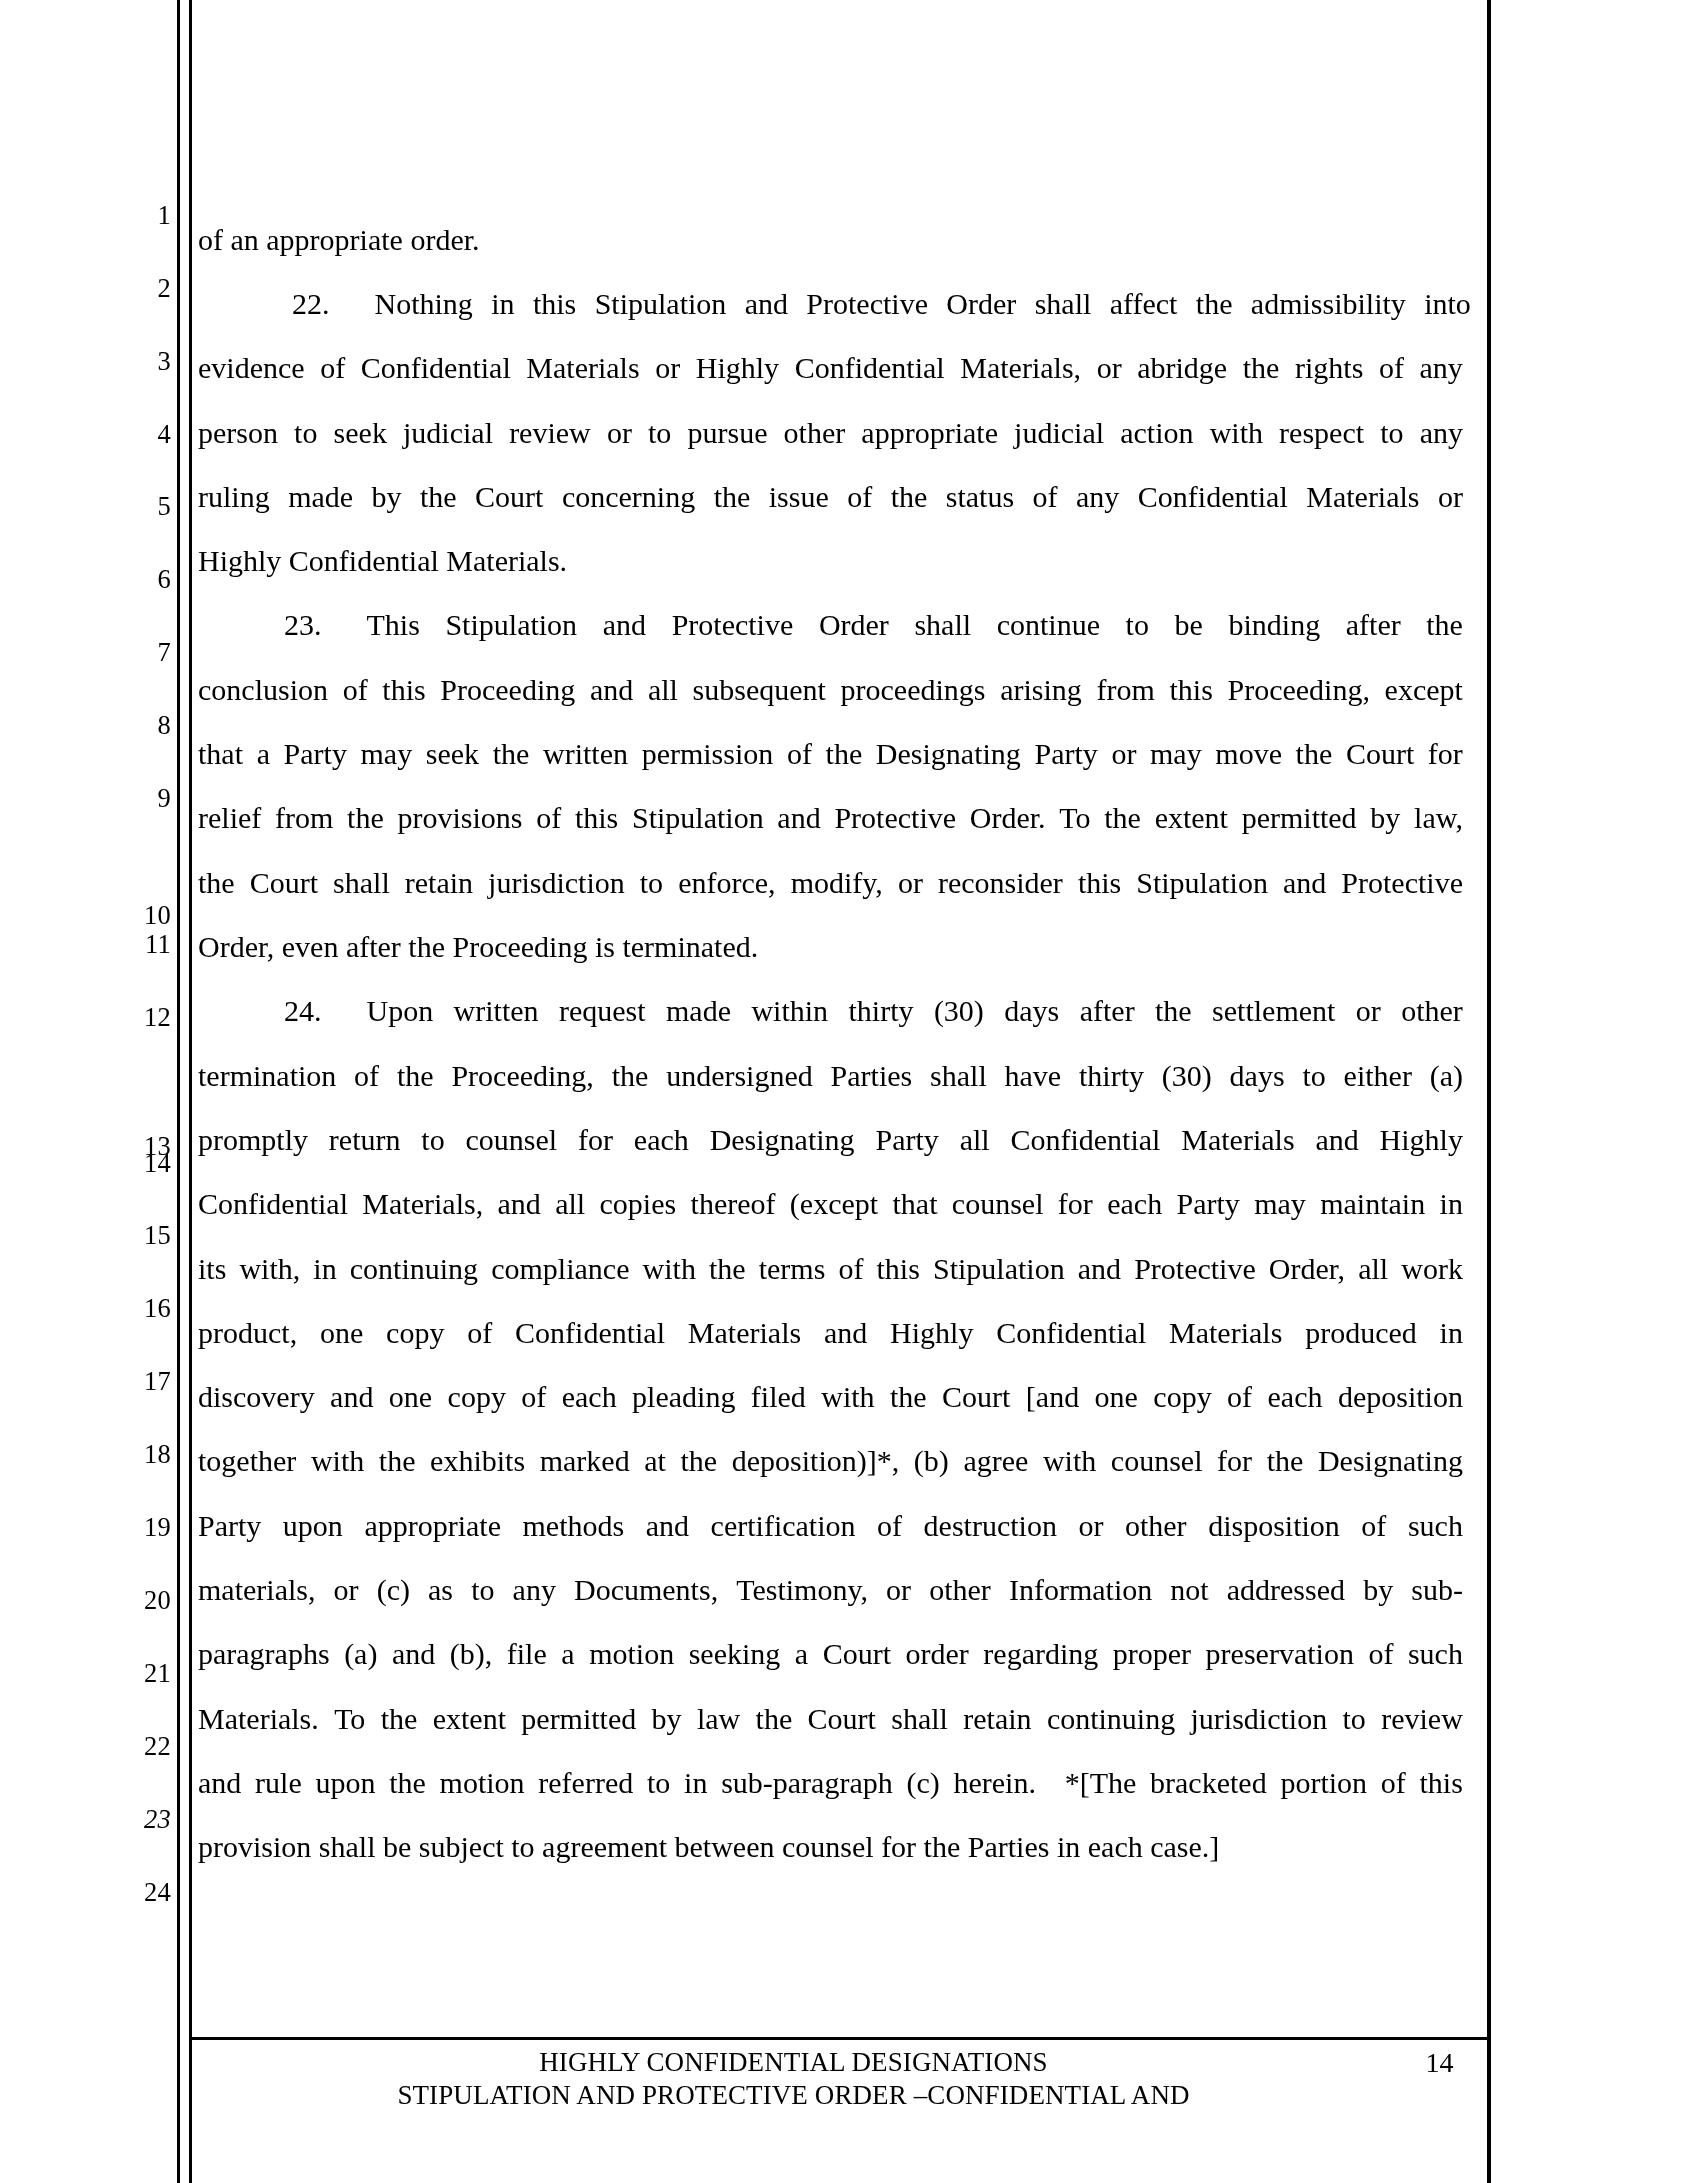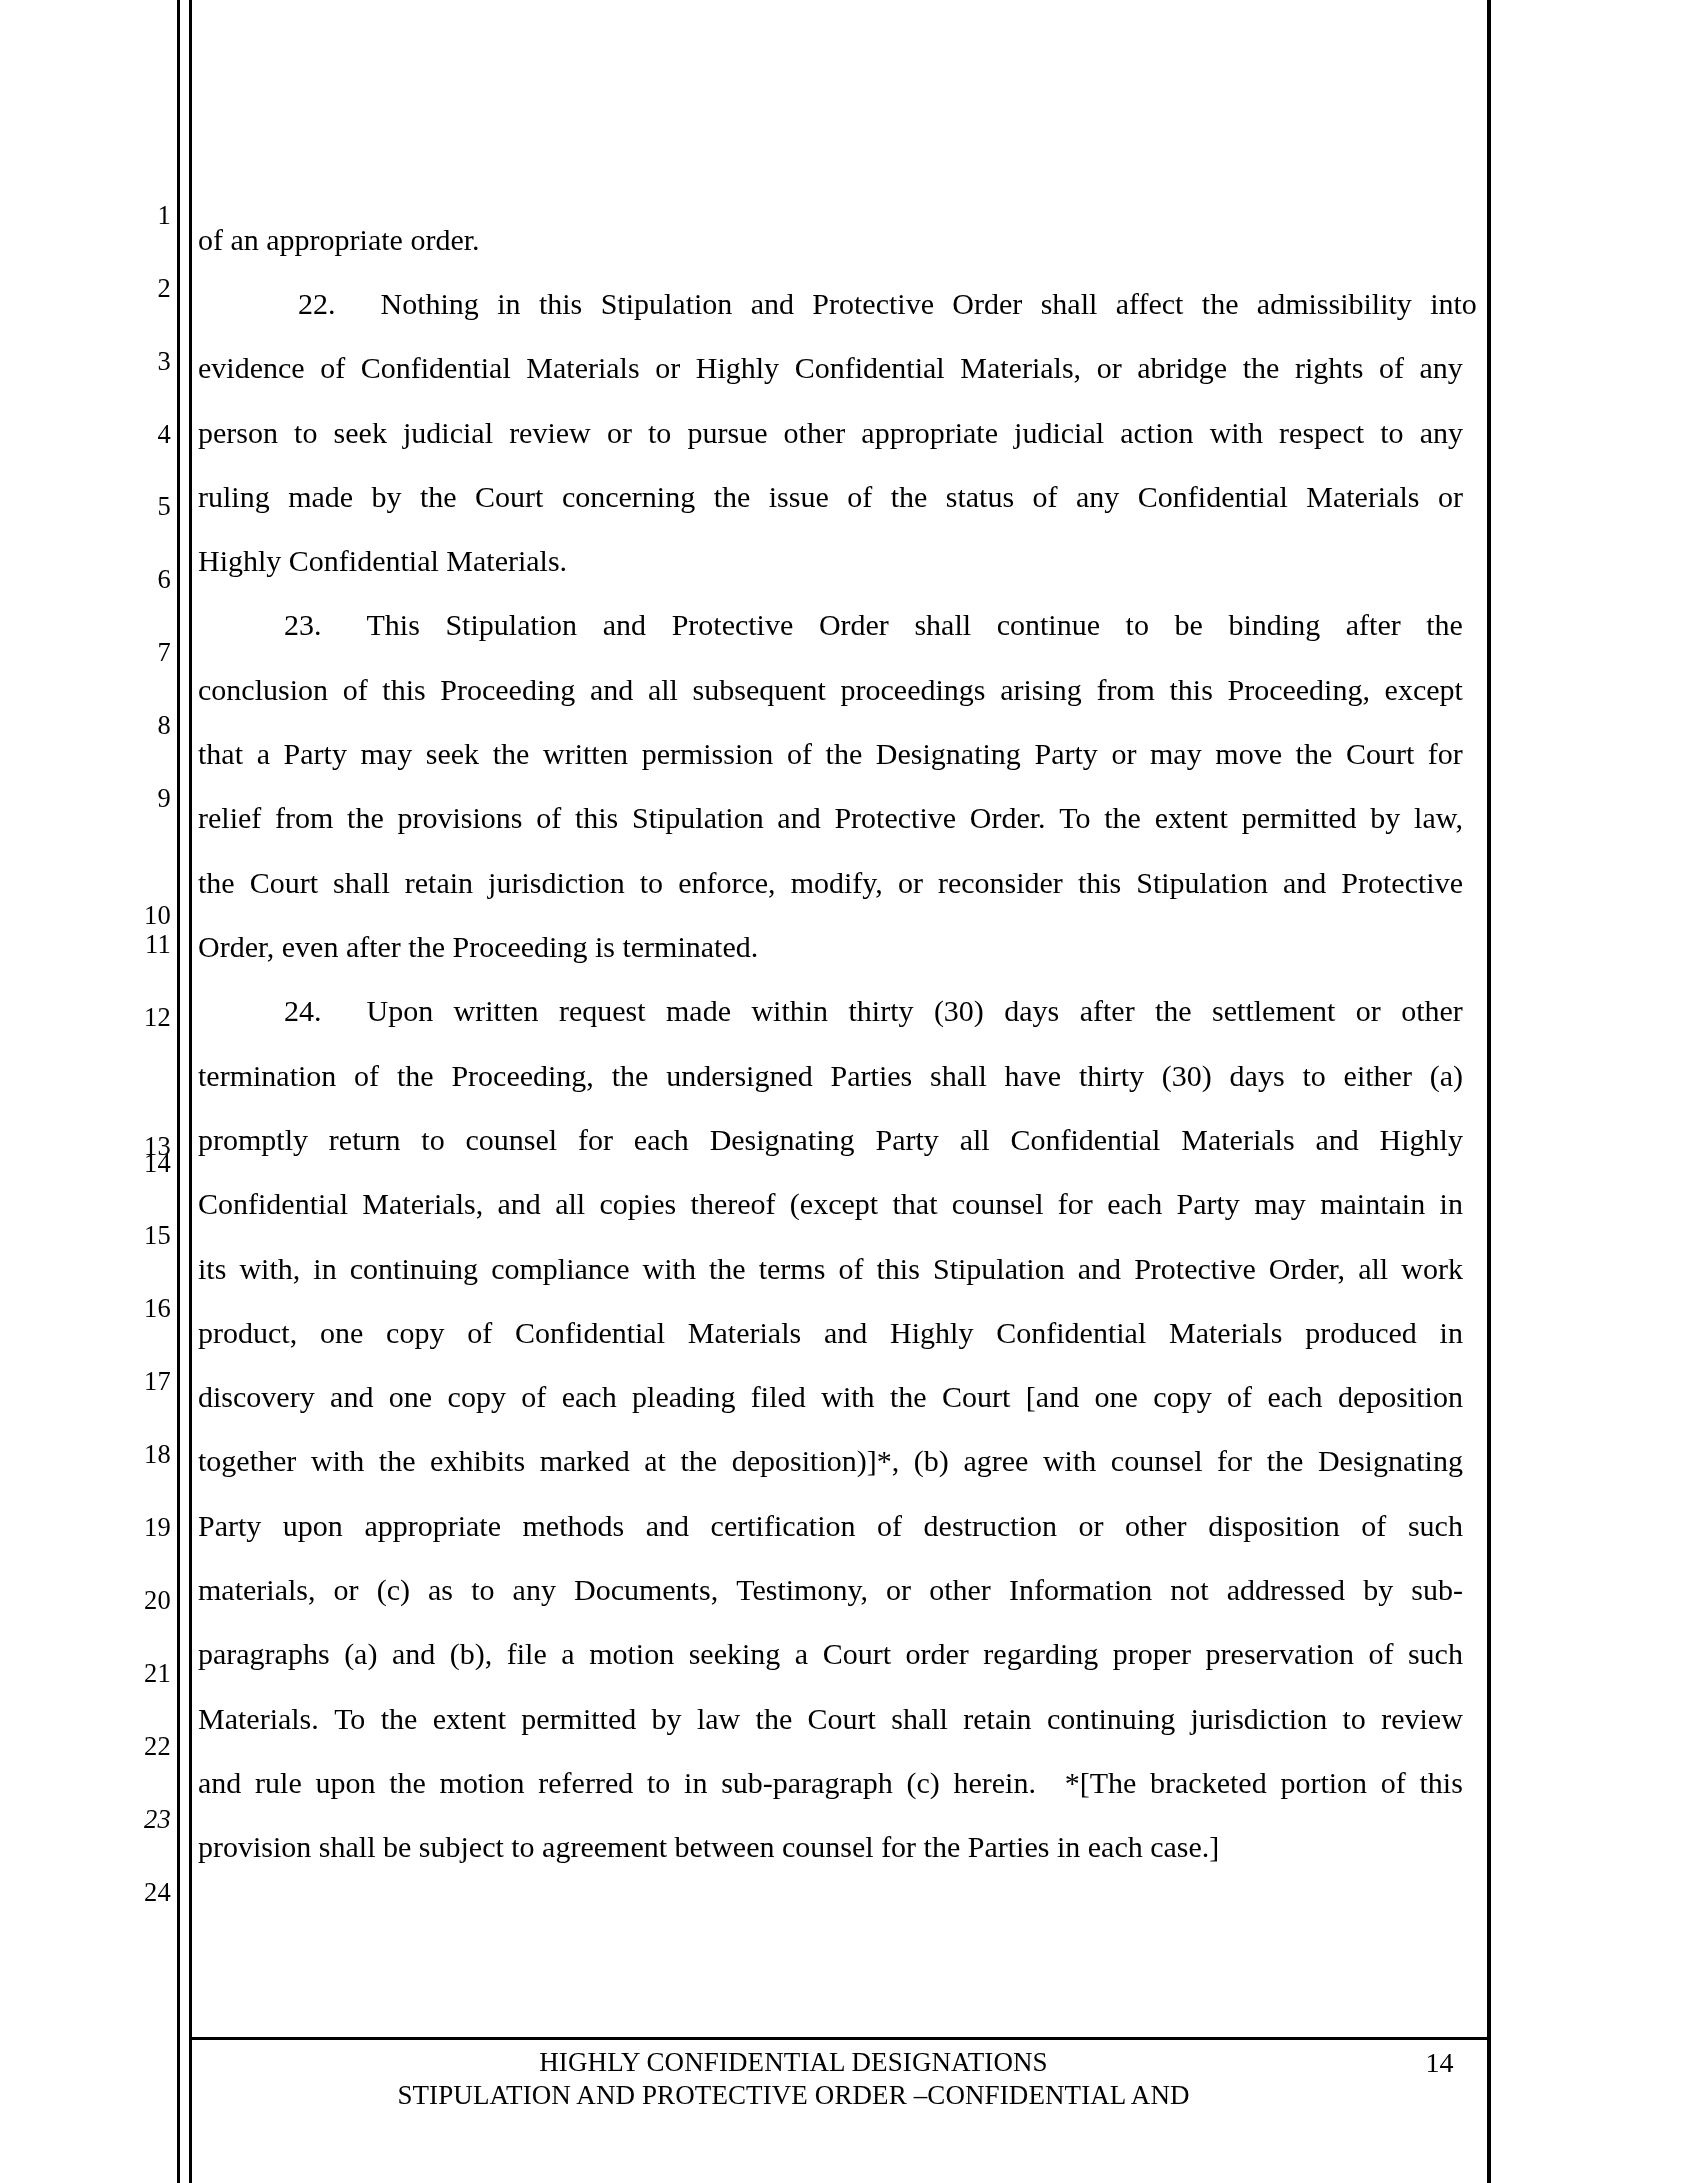--- a/index.html
+++ b/index.html
@@ -139,21 +139,21 @@
       <div class="lineno" style="top: 1514px; font-family: Liberation Serif, serif;">19</div>
       <div class="lineno" style="top: 1587px;">20</div>
       <div class="lineno" style="top: 1660px;">21</div>
       <div class="lineno" style="top: 1733px;">22</div>
       <div class="lineno" style="top: 1806px; font-style: italic;">23</div>
       <div class="lineno" style="top: 1879px;">24</div>
     </div>
 
   <div id="body-col">
       <div class="doc-line" style="top: 224px;">of an appropriate order.</div>
-      <div class="doc-line justify" style="top: 288px; left: 100px; width: 1179px;">
+      <div class="doc-line justify" style="top: 288px; left: 94px; width: 1179px;">
         <span class="w">22.  Nothing</span>
         <span class="w">in</span>
         <span class="w">this</span>
         <span class="w">Stipulation</span>
         <span class="w">and</span>
         <span class="w">Protective</span>
         <span class="w">Order</span>
         <span class="w">shall</span>
         <span class="w">affect</span>
         <span class="w">the</span>

